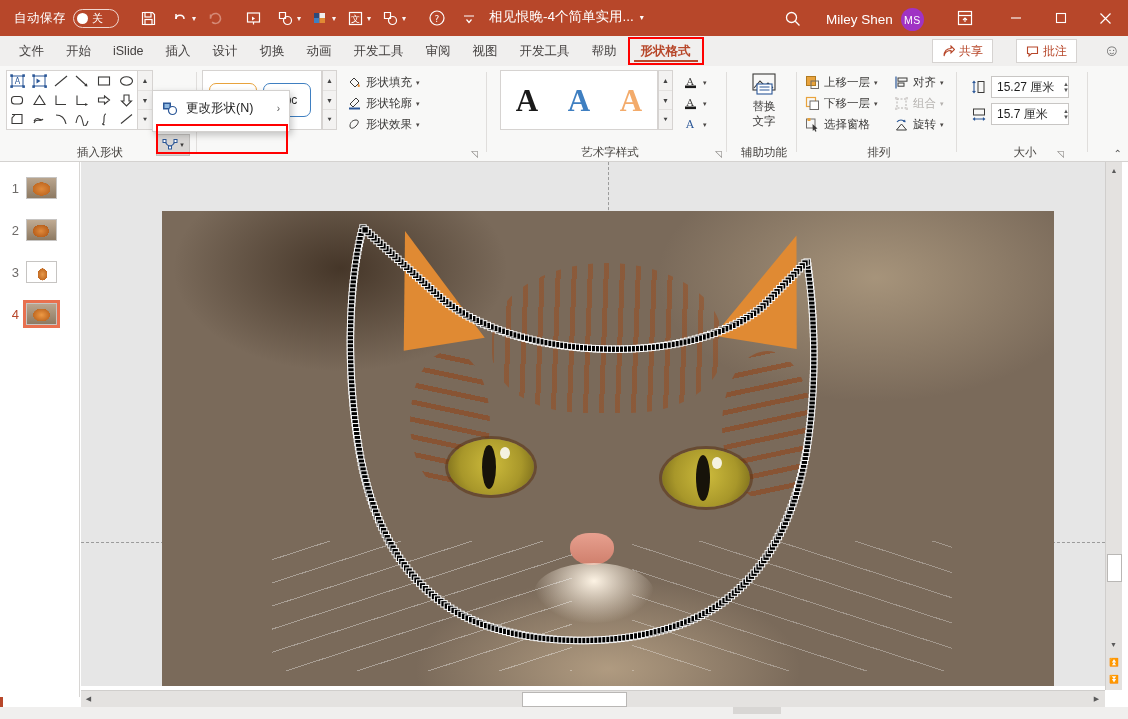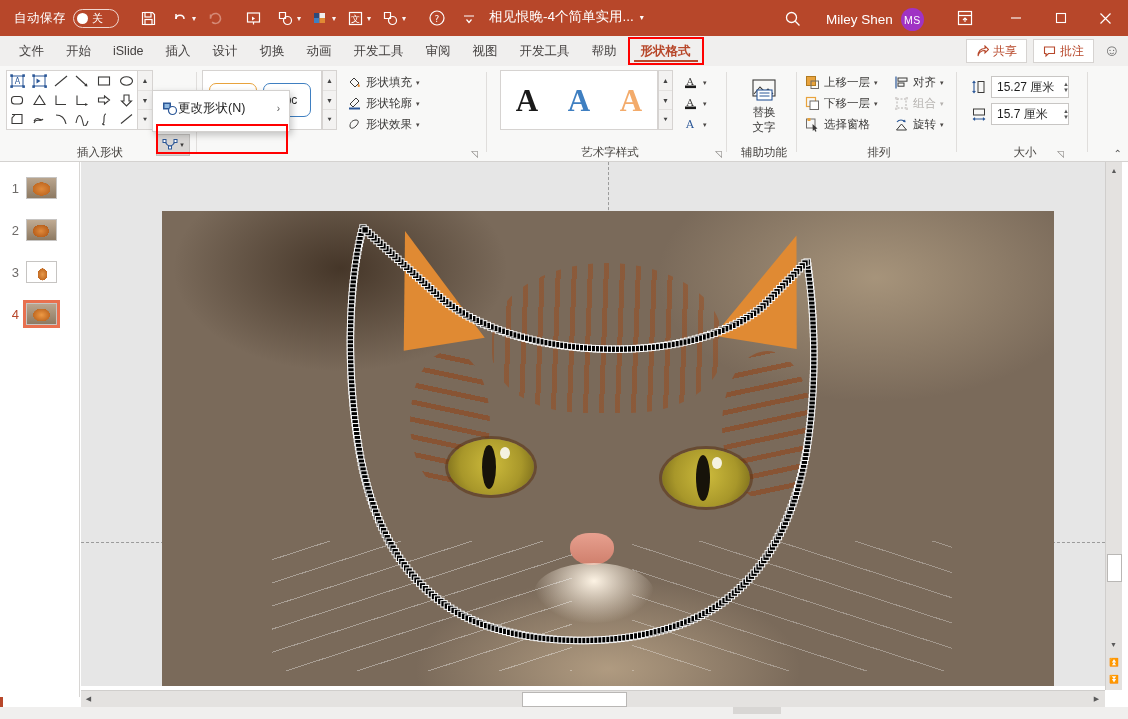--- a/index.html
+++ b/index.html
@@ -57,21 +57,21 @@
   .tab {
     font-size: 12.5px; color: #444140; padding: 8px 11px; height: 30px;
     display: flex; align-items: center; white-space: nowrap; position: relative;
   }
   .tab.first { margin-left: 8px; }
   .tab.active { color: #b7472a; font-weight: bold; border: 2px solid #ff0000; height: 28px; }
   .tab.active::after {
     content: ""; position: absolute; left: 4px; right: 4px; bottom: 1px;
     height: 2.5px; background: #b7472a;
   }
-  .tabbar-right { position: absolute; right: 4px; top: 3px; display: flex; align-items: center; gap: 6px; }
+  .tabbar-right { position: absolute; right: 4px; top: 3px; display: flex; align-items: center; gap: 23px; }
   .pillbtn {
     border: 1px solid #d6d3d1; background: #fff; height: 24px; padding: 0 9px;
     display: flex; align-items: center; gap: 4px; font-size: 12px; color: #b7472a;
   }
   .smiley { width: 24px; height: 24px; display: flex; align-items: center; justify-content: center; color: #6a6a6a; font-size: 16px; }
 
   
   .ribbon {
     position: absolute; left: 0; top: 66px; width: 1128px; height: 96px;
     background: #f8f8f7; border-bottom: 1px solid #d4d2d0;
@@ -159,21 +159,21 @@
   
   .ribbon-collapse { position: absolute; right: 6px; bottom: 2px; font-size: 10px; color: #555; }
 
   
   .menu {
     position: absolute; left: 152px; top: 90px; width: 138px;
     background: #ffffff; border: 1px solid #d3d1cf; box-shadow: 2px 3px 7px rgba(0,0,0,.22);
     z-index: 60; padding: 3px 0;
   }
   .menu-item {
-    height: 29px; display: flex; align-items: center; padding: 0 8px;
+    height: 29px; display: flex; align-items: center; gap: 8px; padding: 0 8px;
     font-size: 12.5px; color: #1d1d1d; position: relative;
   }
   .menu-item.disabled { color: #a9a6a3; }
   .menu-item .sub { position: absolute; right: 9px; font-size: 10px; color: #555; }
   .menu-sep { height: 1px; background: #e6e4e2; margin: 2px 8px; }
   .menu-hl { position: absolute; left: 3px; top: 33px; width: 132px; height: 30px; border: 2px solid #ff0000; z-index: 61; }
 
   
   .slidepanel {
     position: absolute; left: 0; top: 162px; width: 80px; height: 535px;
@@ -591,21 +591,21 @@
             </span>
           <span class="car">▾</span>
         </div>
       </div>
       <div class="group-label">艺术字样式</div>
       <div class="dlg-launcher" style="right:8px;">◹</div>
       <div class="group-sep" style="left:236px;"></div>
     </div>
 
     <div class="group" style="left:730px; width:68px;">
-      <div class="bigbtn" style="left:7px; top:12px;">
+      <div class="bigbtn" style="left:7px; top:6px;">
         <svg width="30" height="26" viewBox="0 0 30 26">
             <rect x="4" y="2" width="22" height="16" fill="none" stroke="#3b3a39" stroke-width="1.1"></rect>
             <path d="M5 16l6-7 5 5 3-3 5 5" fill="none" stroke="#3b3a39" stroke-width="1.1"></path>
             <rect x="8" y="12" width="15" height="10" fill="#fff" stroke="#2b5797" stroke-width="1.1"></rect>
             <path d="M10.5 15h10M10.5 18h10" stroke="#2b5797" stroke-width="1"></path>
           </svg>
         <span class="cap">替换</span>
         <span class="cap">文字</span>
       </div>
       <div class="group-label">辅助功能</div>

